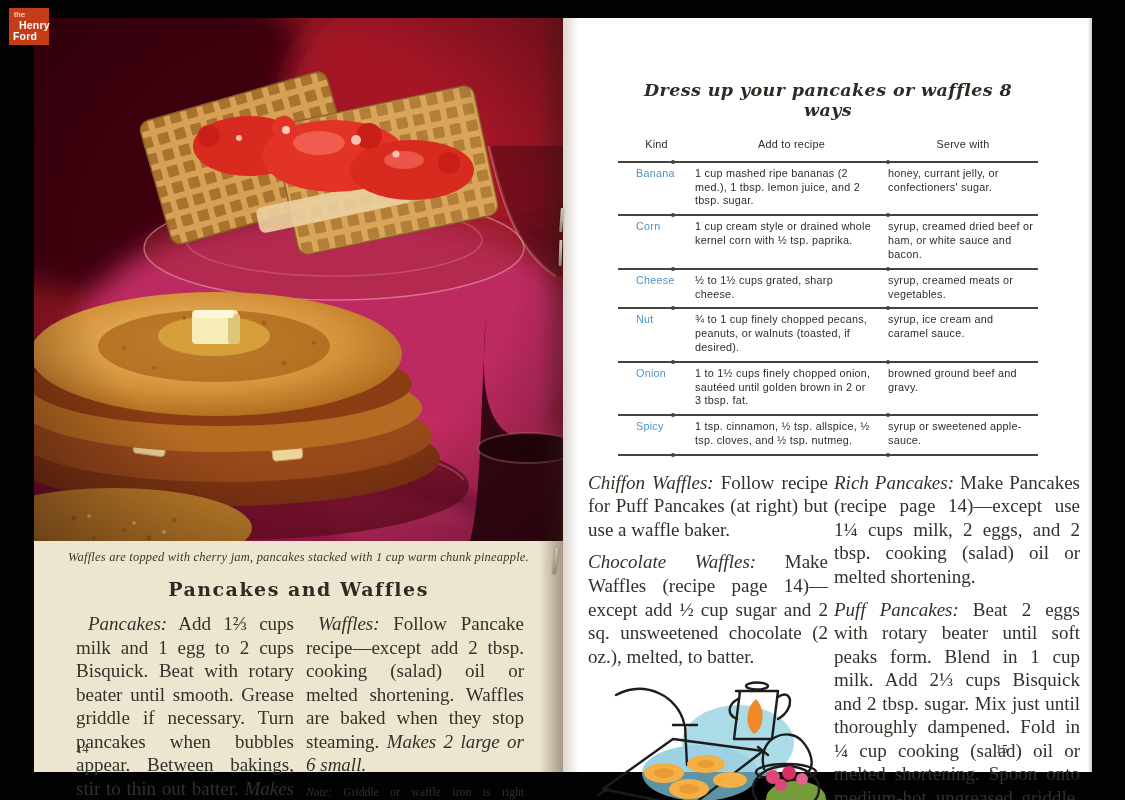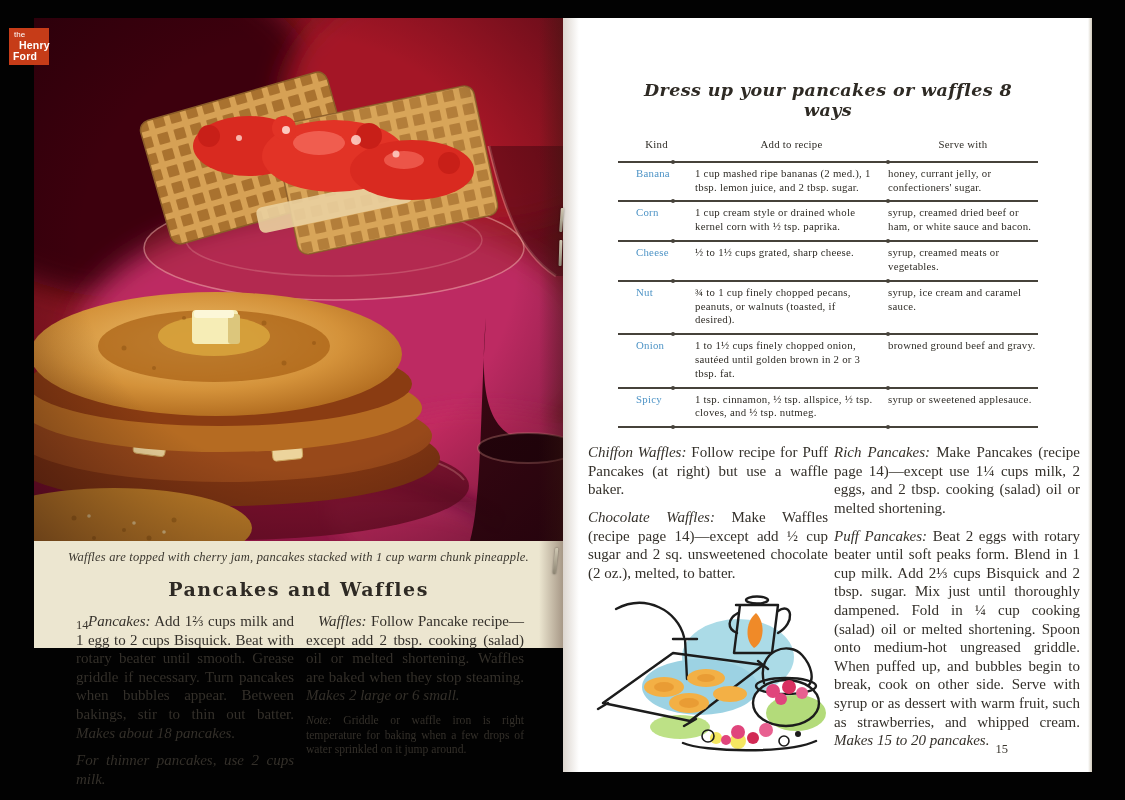--- a/index.html
+++ b/index.html
@@ -1,69 +1,69 @@
 <!DOCTYPE html>
 <html><head>
 <meta charset="utf-8">
 <style>
   html,body{margin:0;padding:0;background:#000;}
   .stage{position:relative;width:1125px;height:800px;background:#020202;overflow:hidden;
          font-family:"Liberation Serif",serif;color:#34302a;}
   .spread{position:absolute;left:34px;top:18px;width:1058px;height:754px;display:flex;}
 
   
-  .page-left{position:relative;width:529px;height:630px;background:#ece6d0;}
+  .page-left{position:relative;width:529px;height:754px;background:#ece6d0;}
   .page-left::after{content:"";position:absolute;right:0;top:0;bottom:0;width:24px;
       background:linear-gradient(to left,rgba(55,25,15,.38),rgba(55,25,15,0));pointer-events:none;}
   .photo{display:block;width:529px;height:523px;}
   .caption{margin:9px 10px 0;text-align:center;font-style:italic;font-size:12.5px;letter-spacing:.2px;color:#3a362e;}
   .heading{margin:13px 0 0;text-align:center;font-family:"DejaVu Serif",serif;font-weight:bold;
            font-size:19px;letter-spacing:1.5px;color:#2e2a24;}
   .lcols{display:flex;gap:12px;padding:12px 36px 0 42px;}
   .lcol{width:218px;flex:none;}
-  .para{font-size:15px;line-height:1.24;text-align:justify;margin:0 0 9px;}
+  .para{font-size:19px;line-height:1.24;text-align:justify;margin:0 0 9px;}
   .para.indent{text-indent:12px;}
   .lead{font-style:italic;}
   .tail{font-style:italic;}
   .para.small{font-size:11.6px;line-height:1.27;}
   .pageno{position:absolute;bottom:15px;font-size:12.5px;color:#3a362e;}
   .pageno.left{left:42px;}
   .pageno.right{right:84px;}
 
   
   .page-right{position:relative;width:529px;height:754px;background:#ffffff;}
   .page-right::before{content:"";position:absolute;left:0;top:0;bottom:0;width:16px;
       background:linear-gradient(to right,rgba(95,65,35,.22),rgba(95,65,35,0));pointer-events:none;}
   .page-right::after{content:"";position:absolute;right:0;top:0;bottom:0;width:4px;
       background:linear-gradient(to left,rgba(125,105,60,.35),rgba(125,105,60,0));pointer-events:none;}
   .rp-title{padding-top:62px;margin:0 0 0 55px;width:420px;text-align:center;
       font-family:"DejaVu Serif",serif;font-style:italic;font-weight:bold;font-size:17.5px;
       letter-spacing:.4px;color:#2e2a24;}
-  .dtable{margin:18px 0 0 55px;width:420px;font-family:Liberation Serif, serif;font-size:10.8px;
+  .dtable{margin:18px 0 0 55px;width:420px;font-family:Liberation Sans, sans-serif;font-size:10.8px;
       line-height:1.28;color:#2f2c26;letter-spacing:.25px;}
   .thead{display:grid;grid-template-columns:77px 193px 150px;text-align:center;padding-bottom:9px;}
   .trow{display:grid;grid-template-columns:77px 193px 150px;padding:4px 0 6px;
       border-top:2px solid #46423a;position:relative;}
   .trow::before,.trow::after{content:"";position:absolute;top:-3px;width:4px;height:4px;
       border-radius:50%;background:#46423a;}
   .trow::before{left:53px;}
   .trow::after{left:268px;}
   .brule{height:2px;background:#46423a;position:relative;}
   .brule i{position:absolute;top:-1px;width:4px;height:4px;border-radius:50%;background:#46423a;}
   .brule i.d1{left:53px;} .brule i.d2{left:268px;}
   .c-kind{padding-left:18px;color:#4e94c6;}
   .c-add{padding-right:14px;}
   .c-serve{padding-right:2px;}
   .rp-cols{display:flex;gap:6px;padding:15px 12px 0 25px;}
   .rp-col1{width:240px;flex:none;}
   .rp-col2{width:246px;flex:none;}
   .sketch{display:block;margin-top:4px;}
 
   
-  .logo{position:absolute;left:9px;top:28px;width:40px;height:37px;background:#c63c18;
+  .logo{position:absolute;left:9px;top:8px;width:40px;height:37px;background:#c63c18;
         color:#fff;font-family:"Liberation Sans",sans-serif;line-height:1;padding:3px 12px 0 4px;box-sizing:border-box;}
   .logo .t1{font-size:8px;display:block;margin:0 0 1px 1px;}
   .logo .t2,.logo .t3{font-size:10.5px;font-weight:bold;display:block;letter-spacing:.2px;}
   .logo .t2{margin-left:6px;}
   .staple{position:absolute;width:3px;background:linear-gradient(#cfc7b2,#8d English:#8d8573);
           background:linear-gradient(#cfc7b2,#8d8573);border-radius:1px;
           box-shadow:0 0 2px rgba(0,0,0,.5);}
   .staple.s1{left:560px;top:208px;height:24px;transform:rotate(4deg);}
   .staple.s2{left:559px;top:240px;height:26px;transform:rotate(2deg);}
   .staple.s3{left:554px;top:548px;height:26px;transform:rotate(6deg);}

